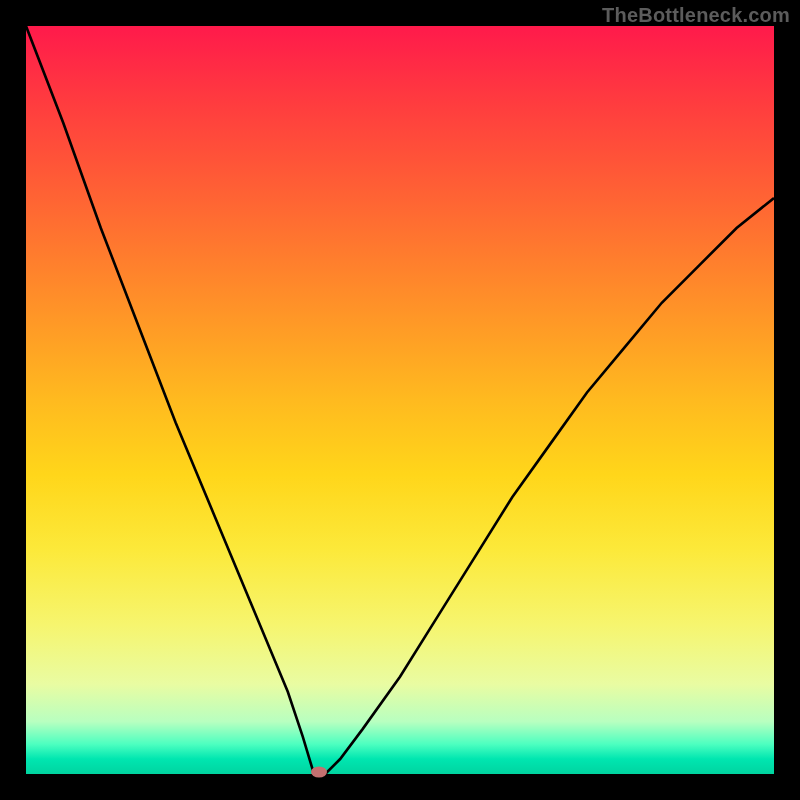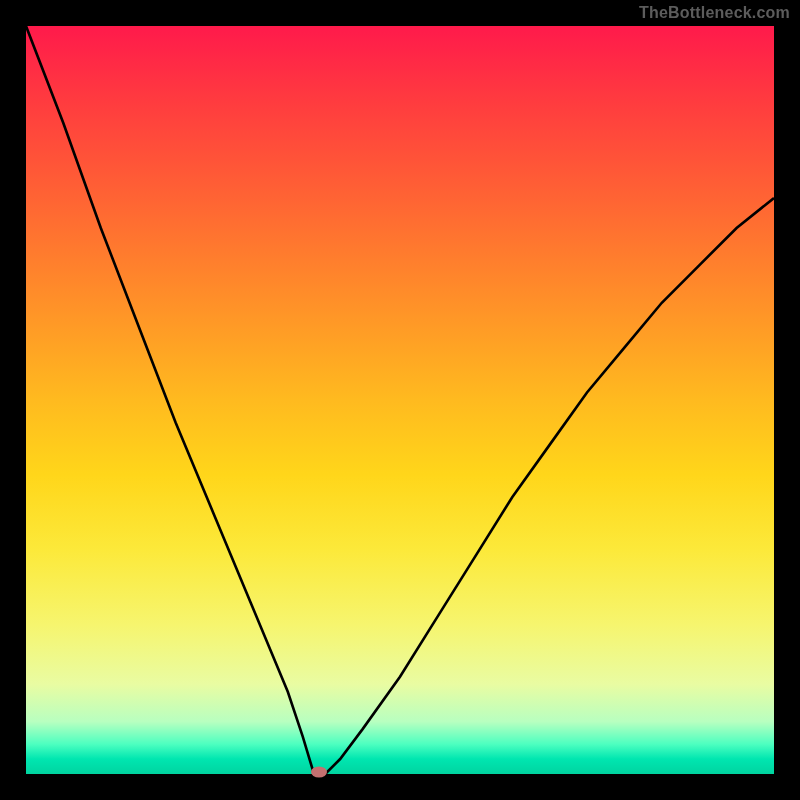--- a/index.html
+++ b/index.html
@@ -52,21 +52,21 @@
     height: 11px;
     border-radius: 50%/50%;
     background: #c47070;
     transform: translate(-50%, -50%);
   }
   .watermark {
     position: absolute;
     top: 4px;
     right: 10px;
     font-family: Arial, Helvetica, sans-serif;
-    font-size: 16px;
+    font-size: 20px;
     font-weight: 600;
     color: #5c5c5c;
     letter-spacing: 0.2px;
     user-select: none;
   }
 </style>
 </head>
 <body>
 
 <div class="chart-wrap">

